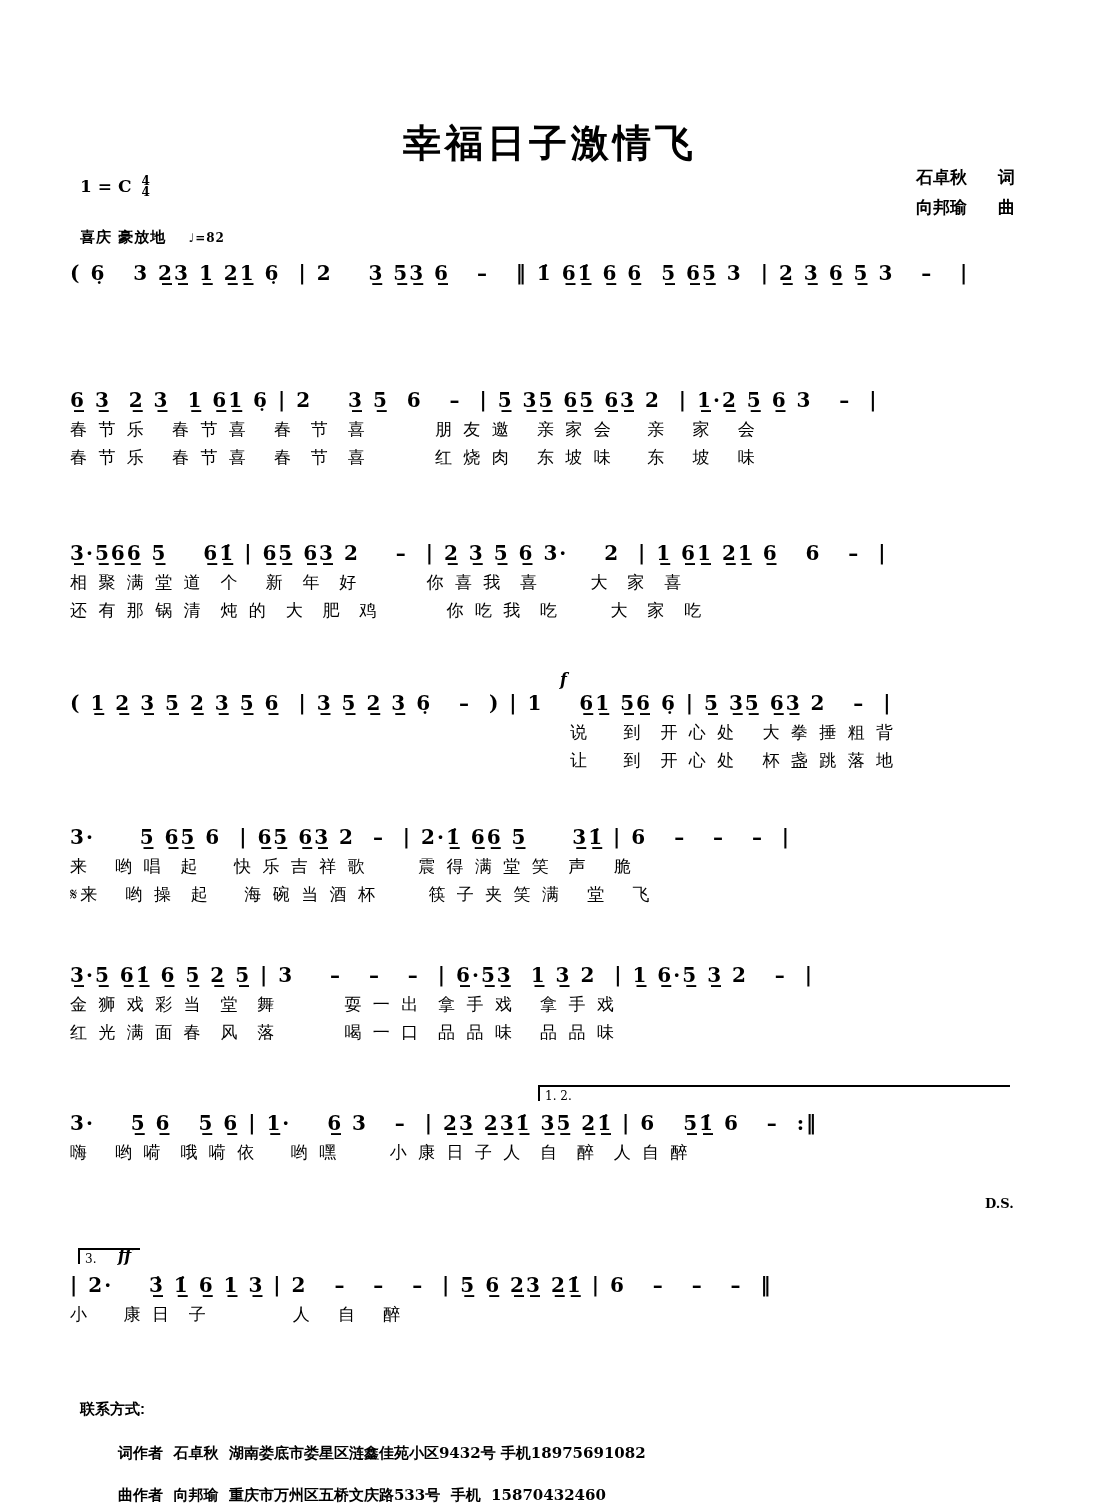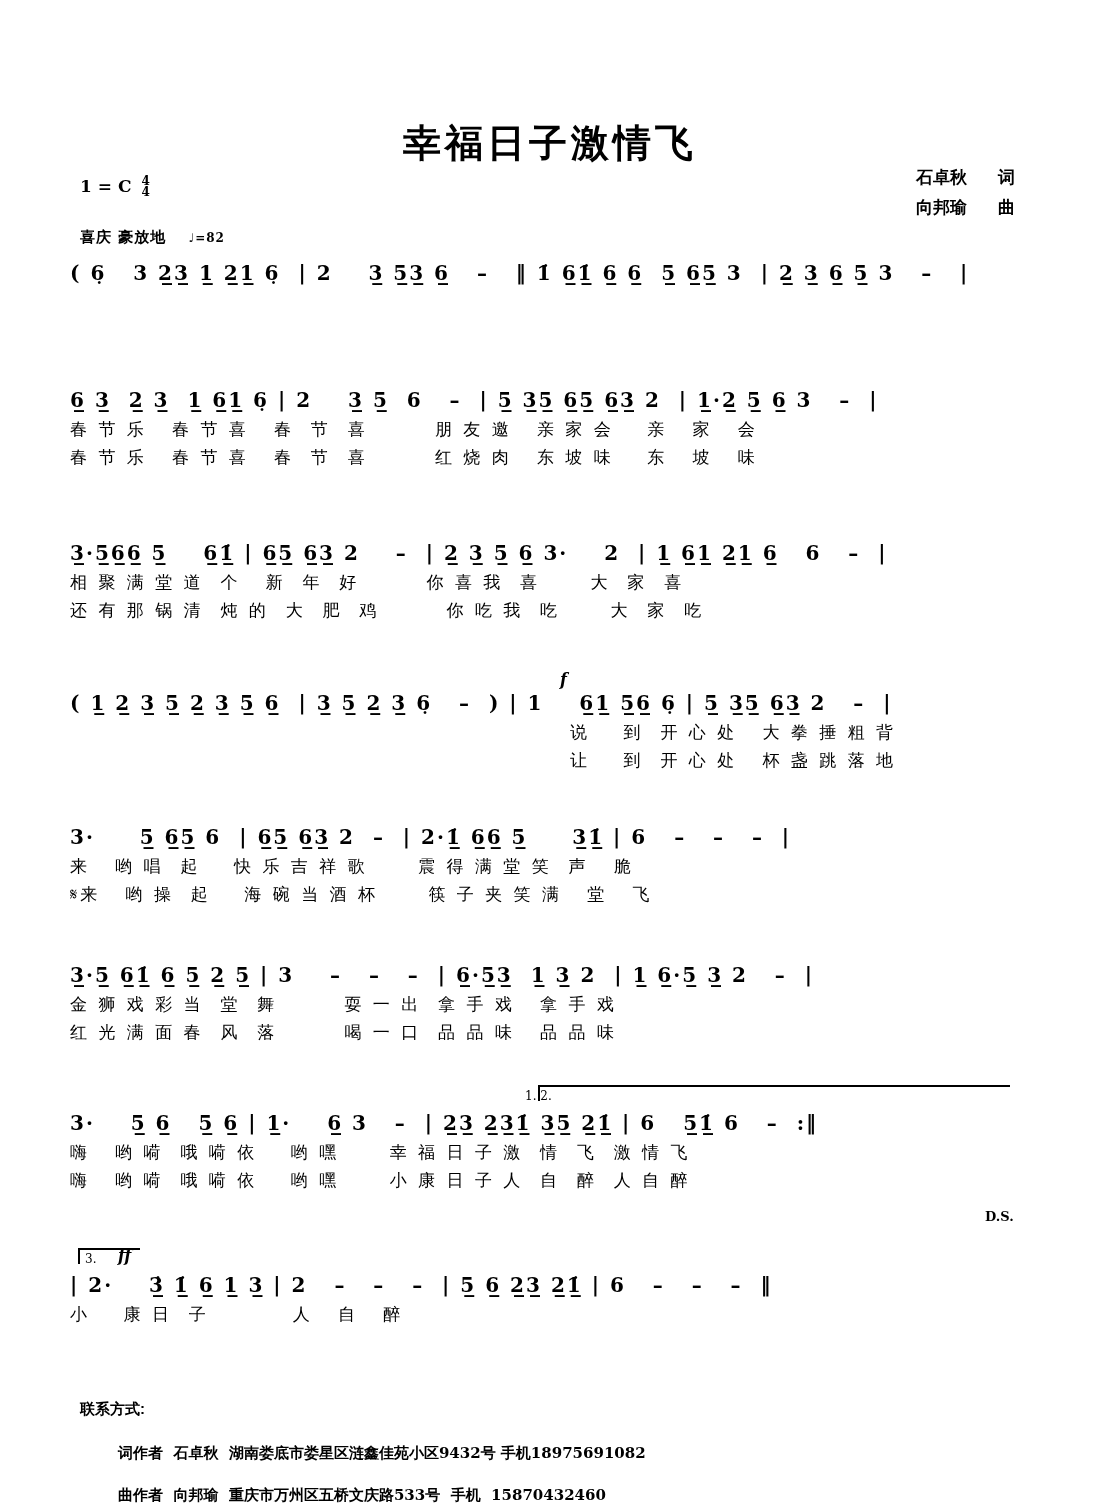--- a/index.html
+++ b/index.html
@@ -110,21 +110,20 @@
     font-size: 12px;
     white-space: pre;
     height: 16px;
     line-height: 16px;
   }
   .ds {
     position: absolute;
     font-family: "DejaVu Serif", "Liberation Serif", serif;
     font-size: 13px;
     font-weight: bold;
-    margin-top: 13px;
   }
   .bracket {
     position: absolute;
     border-top: 2px solid #000;
     border-left: 2px solid #000;
     height: 14px;
   }
   .bracket2 {
     position: absolute;
     border-top: 2px solid #000;
@@ -208,25 +207,24 @@
     <div class="lyr"><span>𝄋</span><span>来   哟 操  起    海 碗 当 酒 杯      筷 子 夹 笑 满   堂   飞</span></div>
   </div>
 
   <div class="system" style="top:960px;">
     <div class="notes">3̲·5̲ 6̲1̲̇ 6̲ 5̲ 2̲ 5̲ | 3    –   –   –  | 6̲·5̲3̲  1̲ 3̲ 2  | 1̲ 6̲·5̲ 3̲ 2   –  |</div>
     <div class="lyr">金 狮 戏 彩 当  堂  舞        耍 一 出  拿 手 戏   拿 手 戏</div>
     <div class="lyr">红 光 满 面 春  风  落        喝 一 口  品 品 味   品 品 味</div>
   </div>
 
   <div class="bracket" style="top:1085px; left:538px; width:470px;"></div>
-  <div class="mark" style="position:absolute; top:1088px; left:525px;text-align:center;">1. 2.</div>
+  <div class="mark" style="position:absolute; top:1088px; left:545px;text-align:center;">1. 2.</div>
 
   <div class="system" style="top:1108px;">
     <div class="notes">3·    5̲ 6̲   5̲ 6̲ | 1̲·    6̲ 3   –  | 2̲3̲ 2̲3̲1̲̇ 3̲5̲ 2̲1̲̇ | 6   5̲1̲̇ 6   –  :‖</div>
-    <div class="lyr">嗨   哟 嗬  哦 嗬 依    哟 嘿      幸 福 日 子 激  情  飞  激 情 飞</div>
     <div class="lyr">嗨   哟 嗬  哦 嗬 依    哟 嘿      小 康 日 子 人  自  醉  人 自 醉</div>
   </div>
   <div class="ds" style="top:1196px; left:985px;">D.S.</div>
 
   <div class="bracket2" style="top:1248px; left:78px; width:60px;"></div>
   <div class="mark" style="position:absolute; top:1251px; left:85px;">3.</div>
   <div class="dyn" style="position:absolute; top:1248px; left:118px;text-align:center;">ff</div>
 
   <div class="system" style="top:1270px;">
     <div class="notes">| 2·    3̲̇ 1̲̇ 6̲ 1̲ 3̲ | 2   –   –   –  | 5̲ 6̲ 2̲3̲ 2̲1̲̇ | 6   –   –   –  ‖</div>

